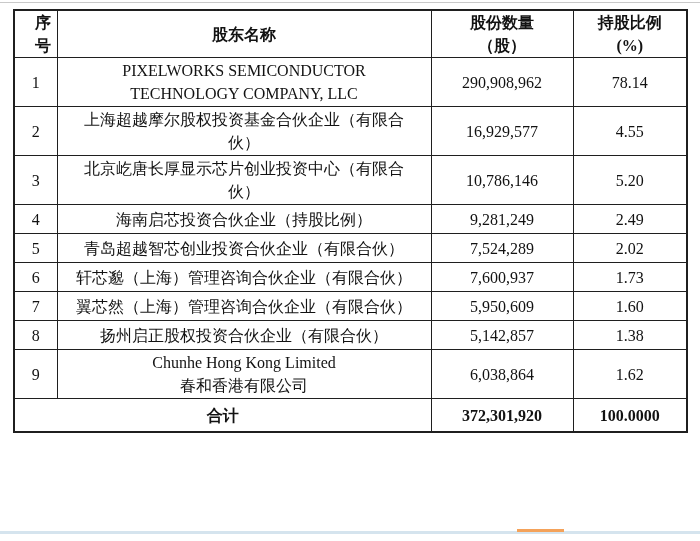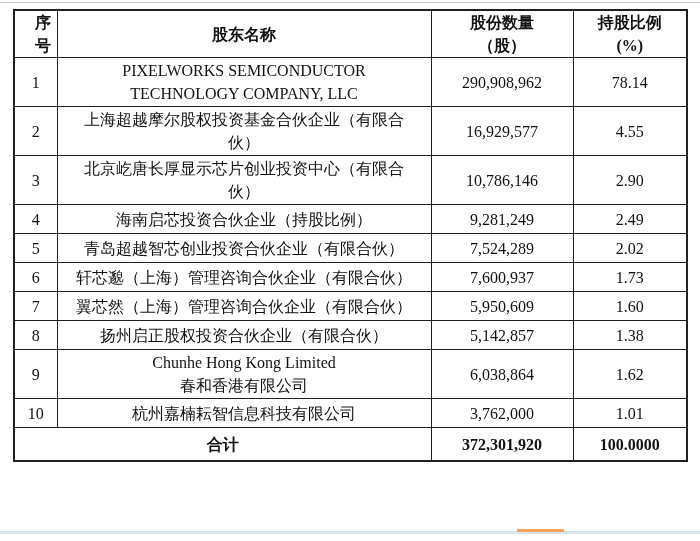--- a/index.html
+++ b/index.html
@@ -80,21 +80,21 @@
           <td>16,929,577</td>
           <td>4.55</td>
         </tr>
         <tr>
           <td>3</td>
           <td>
             <div>北京屹唐长厚显示芯片创业投资中心（有限合</div>
             <div>伙）</div>
           </td>
           <td>10,786,146</td>
-          <td>2.90</td>
+          <td>5.20</td>
         </tr>
         <tr>
           <td>4</td>
           <td>
             <div>海南启芯投资合伙企业（持股比例）</div>
           </td>
           <td>9,281,249</td>
           <td>2.49</td>
         </tr>
         <tr>
@@ -131,28 +131,20 @@
         </tr>
         <tr>
           <td>9</td>
           <td>
             <div>Chunhe Hong Kong Limited</div>
             <div>春和香港有限公司</div>
           </td>
           <td>6,038,864</td>
           <td>1.62</td>
         </tr>
-        <tr>
-          <td>10</td>
-          <td>
-            <div>杭州嘉楠耘智信息科技有限公司</div>
-          </td>
-          <td>3,762,000</td>
-          <td>1.01</td>
-        </tr>
       </tbody>
     <tbody>
       <tr class="total-row">
         <td colspan="2">合计</td>
         <td>372,301,920</td>
         <td>100.0000</td>
       </tr>
     </tbody>
   </table>
 </div>

